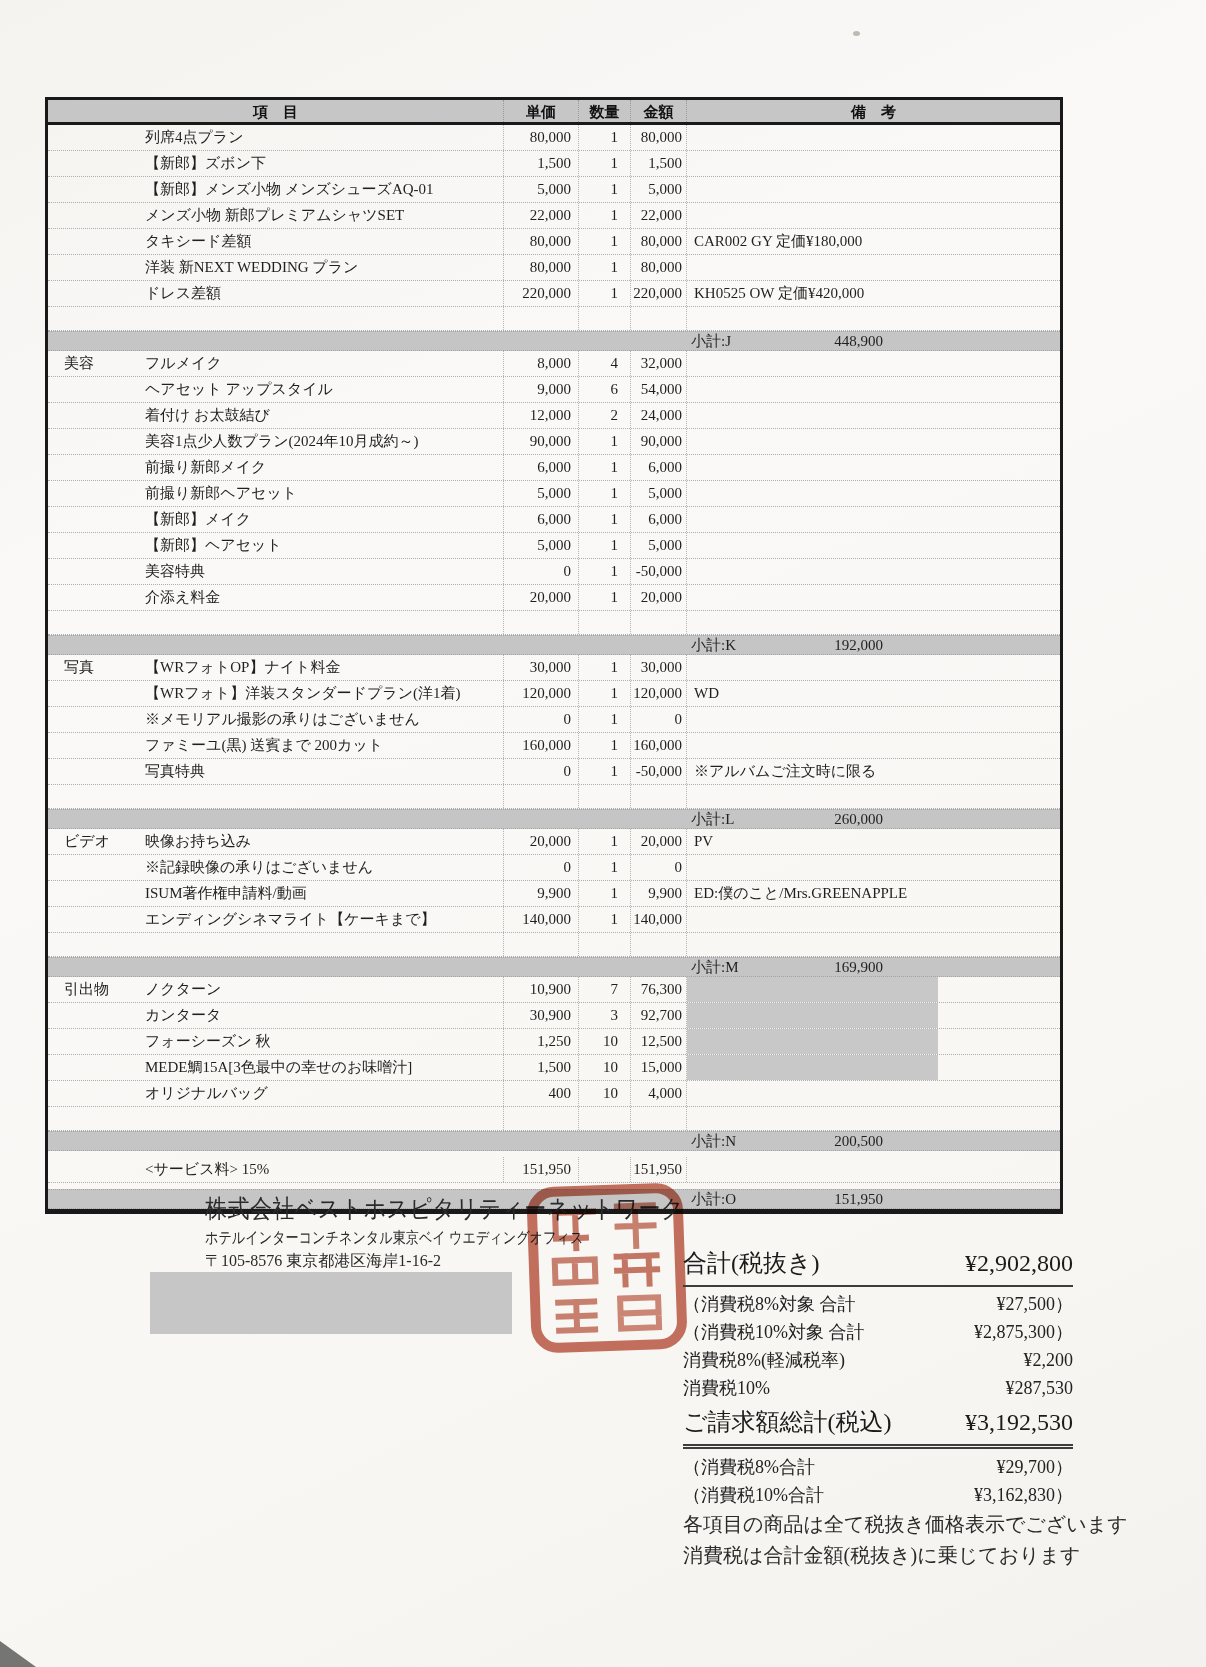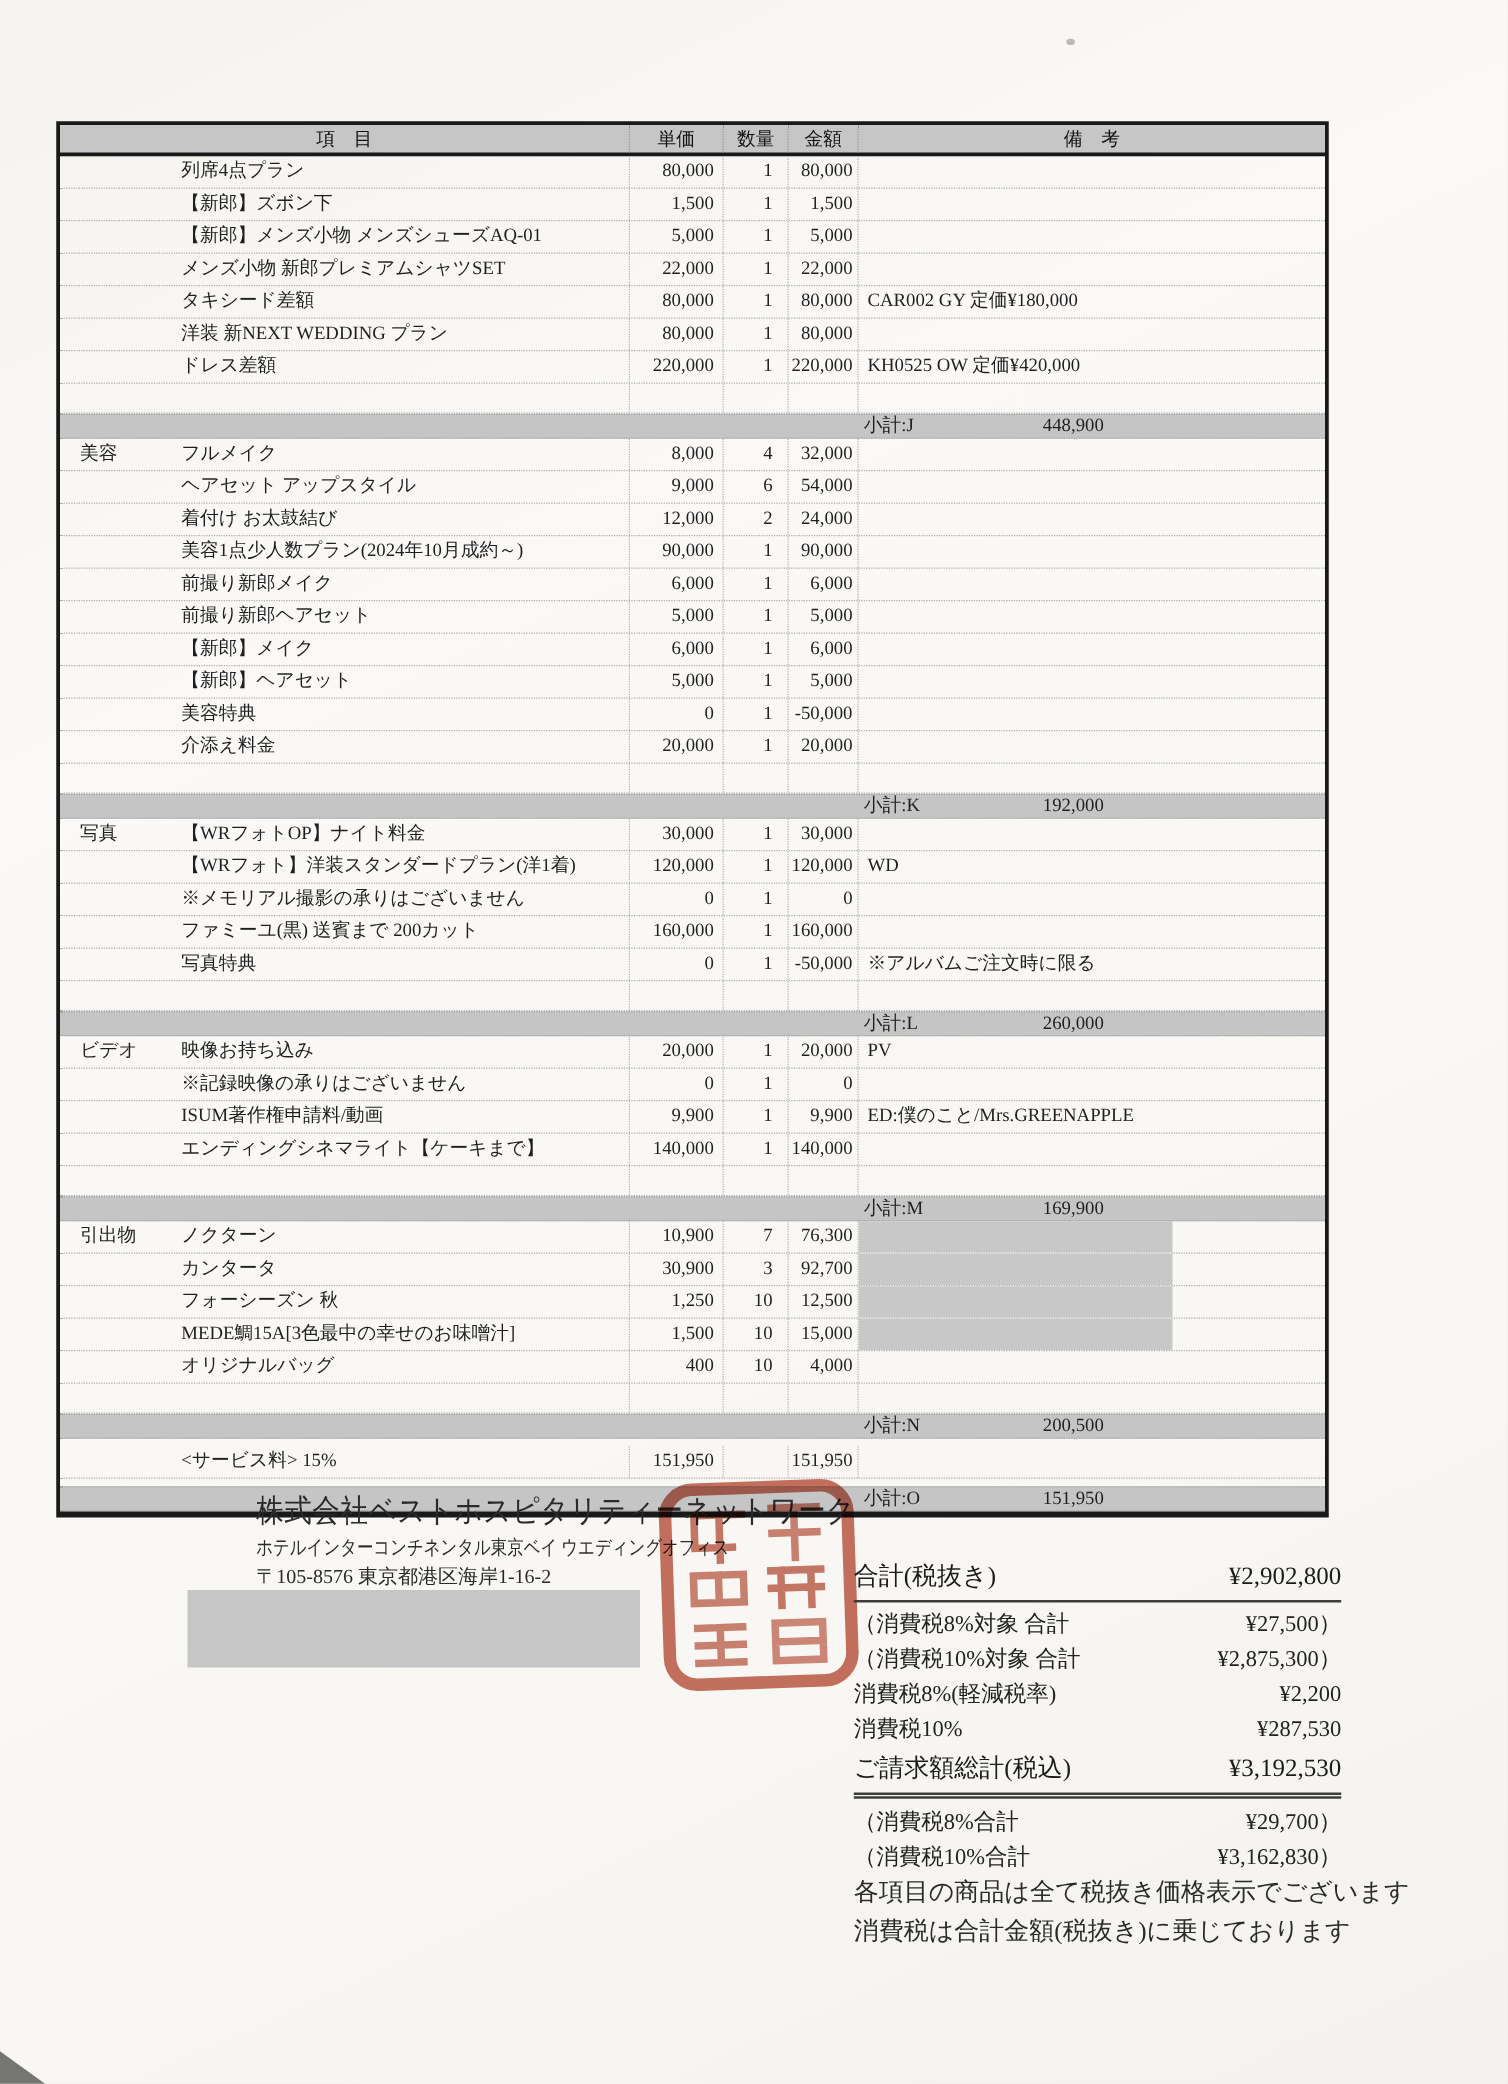--- a/index.html
+++ b/index.html
@@ -2,21 +2,21 @@
 <html><head>
 <meta charset="utf-8">
 <style>
   *{margin:0;padding:0;box-sizing:border-box}
   html,body{width:1206px;height:1667px}
   body{background:#e9e7e3;font-family:"Liberation Serif","DejaVu Serif",serif;color:#1f1f1f}
   .page{position:absolute;inset:0;background:linear-gradient(155deg,#f4f3f0 0%,#faf9f7 28%,#f8f7f4 70%,#f3f2ef 100%)}
 
   
   .invoice-table{position:absolute;left:45px;top:97px;width:1018px;border:3px solid #191919;border-bottom-width:5px;background:transparent}
-  .t-header{display:flex;height:25px;line-height:24px;background:#c6c6c6;border-bottom:3px solid #191919;font-size:15px;font-weight:normal;color:#111}
+  .t-header{display:flex;height:25px;line-height:24px;background:#c6c6c6;border-bottom:3px solid #191919;font-size:15px;font-weight:bold;color:#111}
   .th{white-space:nowrap;overflow:hidden;text-align:center}
   .th-item{width:455px}
   .th-unit{width:75px;border-left:1px dotted #9a9a9a}
   .th-qty{width:52px;border-left:1px dotted #9a9a9a}
   .th-amount{width:56px;border-left:1px dotted #9a9a9a}
   .th-remark{flex:1;border-left:1px dotted #9a9a9a}
 
   .t-row{display:flex;height:26px;line-height:25px;border-bottom:1px dotted #aeaeae;font-size:15px}
   .t-row.t-spacer{height:24px}
   .t-gap{height:6px}
@@ -37,21 +37,21 @@
   .company-name{position:absolute;left:205px;top:1192px;font-size:25px;letter-spacing:.5px;transform:scaleX(.88);transform-origin:left;white-space:nowrap;color:#2a2a2a}
   .company-dept{position:absolute;left:205px;top:1228px;font-size:16px;transform:scaleX(.82);transform-origin:left;white-space:nowrap;color:#2a2a2a}
   .company-addr{position:absolute;left:205px;top:1251px;font-size:16px;white-space:nowrap;color:#2a2a2a}
   .addr-redact{position:absolute;left:150px;top:1272px;width:362px;height:62px;background:#c6c6c6}
 
   .seal{position:absolute;left:527px;top:1183px;width:160px;height:170px;transform:rotate(-2deg);mix-blend-mode:multiply;opacity:.85}
 
   
   .totals{position:absolute;left:683px;top:1243px;width:390px}
   .tot-row{display:flex;justify-content:space-between;align-items:baseline;font-size:18px;padding:2px 0;white-space:nowrap;color:#222}
-  .tot-large{font-size:20px;padding:4px 0 6px;color:#1b1b1b}
+  .tot-large{font-size:24px;padding:4px 0 6px;color:#1b1b1b}
   .u-single{border-bottom:2px solid #3d3d3d;margin-bottom:3px}
   .u-double{border-bottom:5px double #3d3d3d;margin-bottom:4px}
   .tot-note{font-size:20px;line-height:1.55;color:#2a2a2a;white-space:nowrap}
   .tot-note:first-of-type{margin-top:6px}
 
   
   .corner-wedge{position:absolute;left:0;bottom:0;width:0;height:0;border-bottom:26px solid #4a4a4a;border-right:36px solid transparent;opacity:.75}
   .speck{position:absolute;left:853px;top:31px;width:7px;height:5px;background:#9b8f87;border-radius:50%;opacity:.6}
 </style>
 </head>

